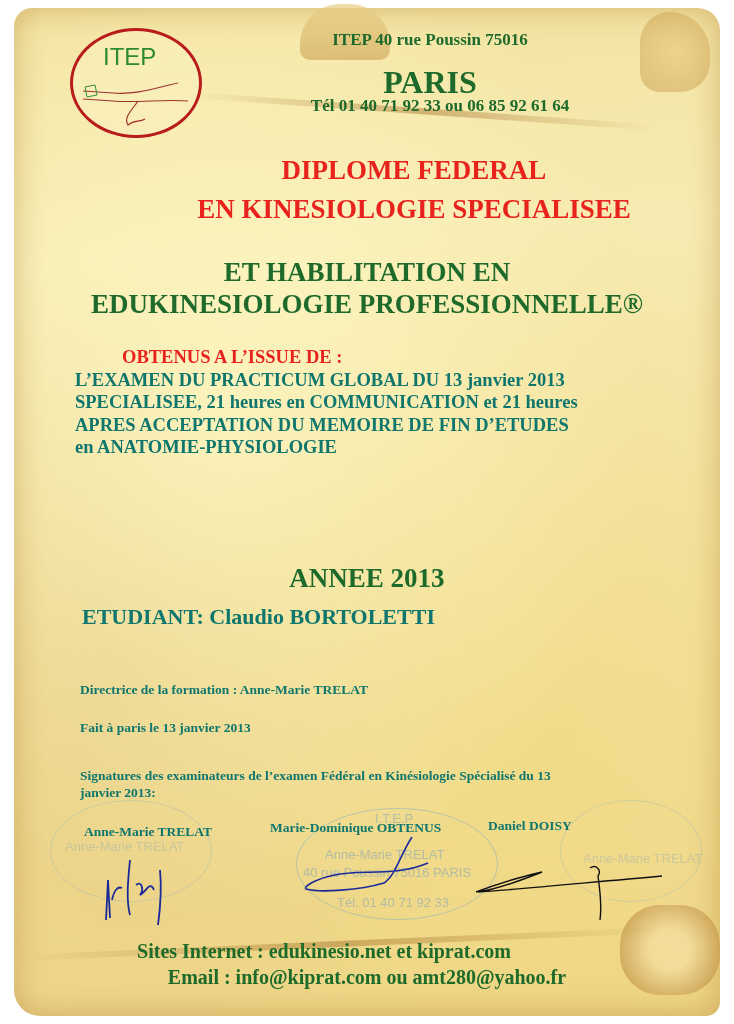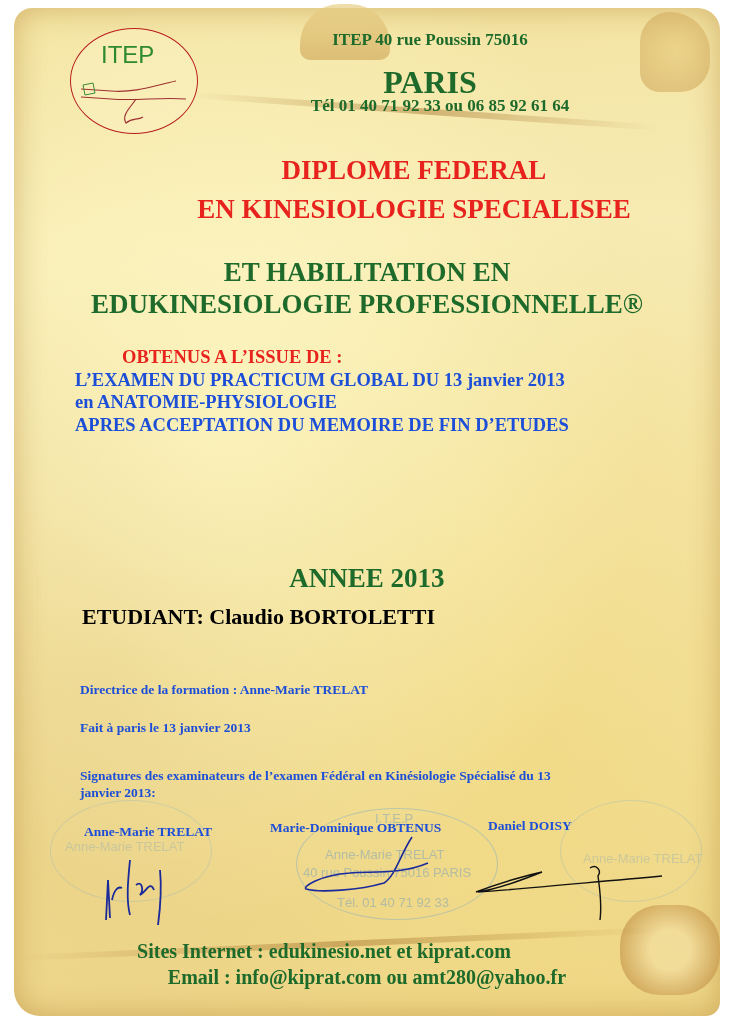--- a/index.html
+++ b/index.html
@@ -31,30 +31,30 @@
     border-radius: 40px;
     background: radial-gradient(circle at 50% 50%, #f3dea0 30%, #c79a4f 75%);
     opacity: 0.7;
   }
   .band {
     position: absolute; height: 6px; background: linear-gradient(90deg, rgba(160,110,40,0), rgba(160,110,40,0.45), rgba(160,110,40,0));
     transform-origin: left center;
   }
   .logo {
     position: absolute; left: 70px; top: 28px; width: 126px; height: 104px;
-    border: 1px solid #b91c1c; border-radius: 50%;
+    border: 3px solid #b91c1c; border-radius: 50%;
     background: rgba(250,240,190,0.6);
   }
   .logo-text { position: absolute; left: 30px; top: 12px; font-family: "Liberation Sans", sans-serif; color: #2d8a2d; font-size: 24px; }
   .logo-hand { position: absolute; left: 10px; top: 48px; }
   .center { position: absolute; left: 0; width: 734px; text-align: center; }
   .green { color: #1d6a2b; }
   .red { color: #e8231e; padding-left: 47px; }
-  .maroon { color: #1d4ed8; }
-  .navy { color: #000000; }
+  .maroon { color: #0f766e; }
+  .navy { color: #0f766e; }
   .hdr1 { top: 30px; left: 190px; width: 480px; font-size: 17px; font-weight: bold; text-align: center; position: absolute; }
   .hdr2 { top: 64px; left: 190px; width: 480px; font-size: 32px; font-weight: bold; text-align: center; position: absolute; }
   .hdr3 { top: 96px; left: 220px; width: 440px; font-size: 17px; font-weight: bold; text-align: center; position: absolute; }
   .title-red { font-size: 27px; font-weight: bold; line-height: 34px; }
   .title-green { font-size: 27px; font-weight: bold; line-height: 32px; }
   .list { position: absolute; left: 75px; top: 346px; width: 600px; font-size: 18.5px; font-weight: bold; line-height: 22.5px; }
   .list div { white-space: nowrap; }
   .year { top: 531px; font-size: 27px; font-weight: bold; margin-top: 32px; }
   .student { position: absolute; left: 82px; top: 604px; font-size: 22px; font-weight: bold; }
   .small { position: absolute; left: 80px; font-size: 13.5px; font-weight: bold; white-space: nowrap; }
@@ -90,22 +90,23 @@
 <div class="hdr3 green">Tél 01 40 71 92 33 ou  06 85 92 61 64</div>
 
 <div class="center red title-red" style="top:153px;">DIPLOME FEDERAL</div>
 <div class="center red title-red" style="top:192px;text-align:center;">EN KINESIOLOGIE SPECIALISEE</div>
 <div class="center green title-green" style="top:256px;">ET HABILITATION EN</div>
 <div class="center green title-green" style="top:288px;">EDUKINESIOLOGIE PROFESSIONNELLE®</div>
 
 <div class="list">
   <div class="red">OBTENUS A L’ISSUE DE :</div>
   <div class="maroon">L’EXAMEN DU PRACTICUM GLOBAL DU 13 janvier 2013</div>
+  <div class="maroon">SPECIALISEE, 21 heures en COMMUNICATION et 21 heures</div>
+  <div class="maroon">APRES ACCEPTATION DU MEMOIRE DE FIN D’ETUDES</div>
   <div class="maroon">en ANATOMIE-PHYSIOLOGIE</div>
-  <div class="maroon">APRES ACCEPTATION DU MEMOIRE DE FIN D’ETUDES</div>
 </div>
 
 <div class="center green year">ANNEE 2013</div>
 
 <div class="student navy">
   <span>ETUDIANT:</span>
   <span>Claudio BORTOLETTI</span>
 </div>
 
 <div class="small maroon" style="top:682px;">Directrice de la formation : Anne-Marie TRELAT</div>

